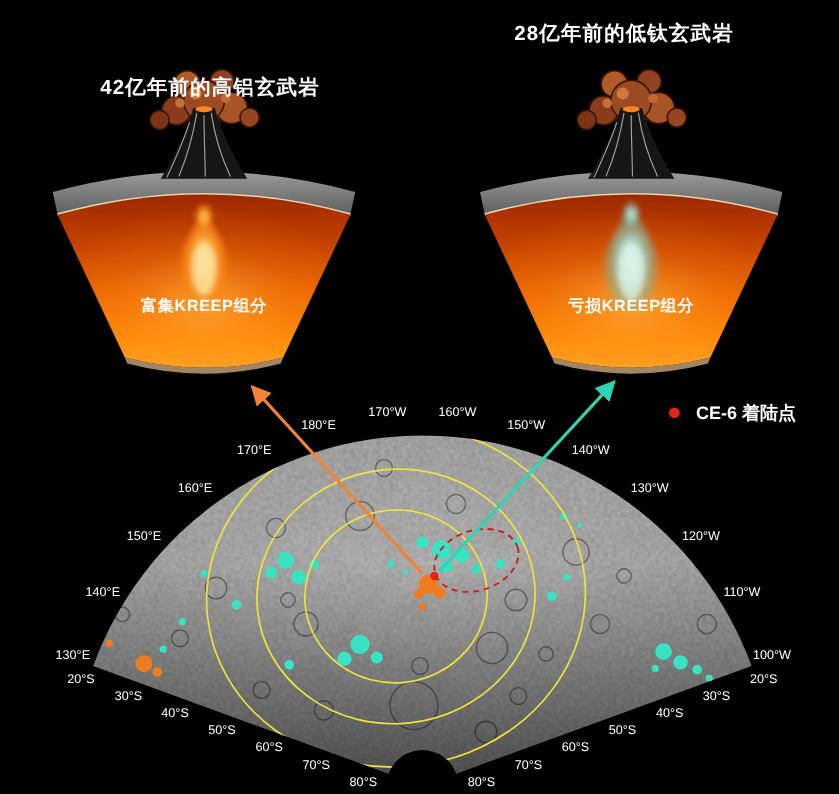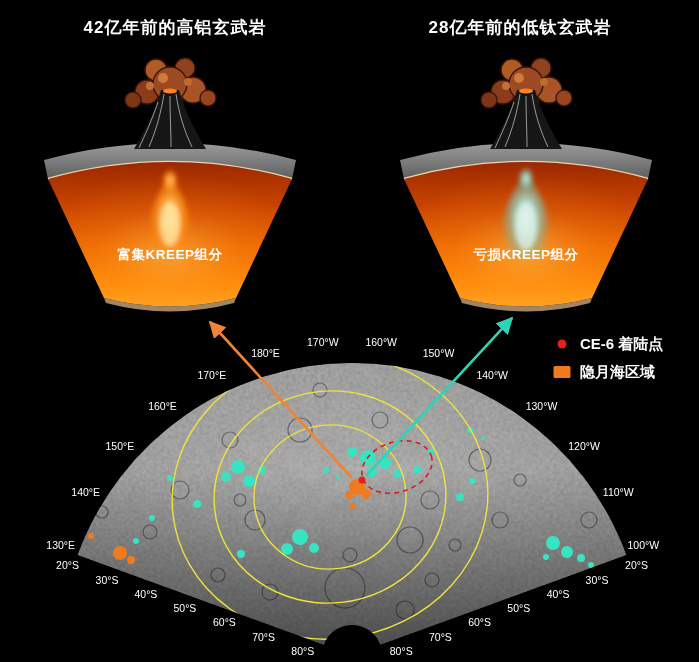--- a/index.html
+++ b/index.html
@@ -1,21 +1,21 @@
 <!DOCTYPE html>
 <html><head>
 <meta charset="utf-8">
 <style>
   html,body{margin:0;padding:0;background:#000;}
   #stage{position:relative;width:699px;height:662px;background:#000;overflow:hidden;
          font-family:"Liberation Sans",sans-serif;}
   #artwork{position:absolute;left:0;top:0;z-index:1;}
   .panel-title{position:absolute;top:16px;width:300px;text-align:center;color:#fff;
                font-size:17px;font-weight:bold;z-index:3;letter-spacing:1px;}
-  #title-left{left:25px;}
+  #title-left{left:25px;margin-top:45px;}
   #title-right{left:370px;}
   .legend{position:absolute;left:552px;top:331px;z-index:3;display:flex;
           flex-direction:column;gap:2px;justify-content:center;}
   .legend-row{display:flex;align-items:center;gap:8px;height:26px;color:#fff;
               font-size:15px;font-weight:bold;white-space:nowrap;}
   .legend-row svg{display:block;}
   text.geo{font-size:10.5px;fill:#ffffff;text-anchor:middle;
            font-family:"Liberation Sans",sans-serif;}
   text.kreep-label{font-size:13.5px;font-weight:bold;fill:#ffffff;text-anchor:middle;
            letter-spacing:.5px;font-family:"Liberation Sans",sans-serif;}
@@ -196,21 +196,15 @@
     <line x1="366" y1="476" x2="512" y2="318" stroke-width="2.6" marker-end="url(#arrowT)" stroke="#2cd6b4"></line>
   </svg>
 
   <div class="legend">
     <div class="legend-row">
       <svg width="20" height="18">
         <circle cx="10" cy="9" r="4.5" fill="#e02318"></circle>
       </svg>
       <span>CE-6 着陆点</span>
     </div>
-    <div class="legend-row">
-      <svg width="20" height="18">
-        <rect x="1.5" y="3" width="17" height="12" rx="1.5" fill="#f07b1f"></rect>
-      </svg>
-      <span>隐月海区域</span>
-    </div>
   </div>
 
 </div>
 
 </body></html>

